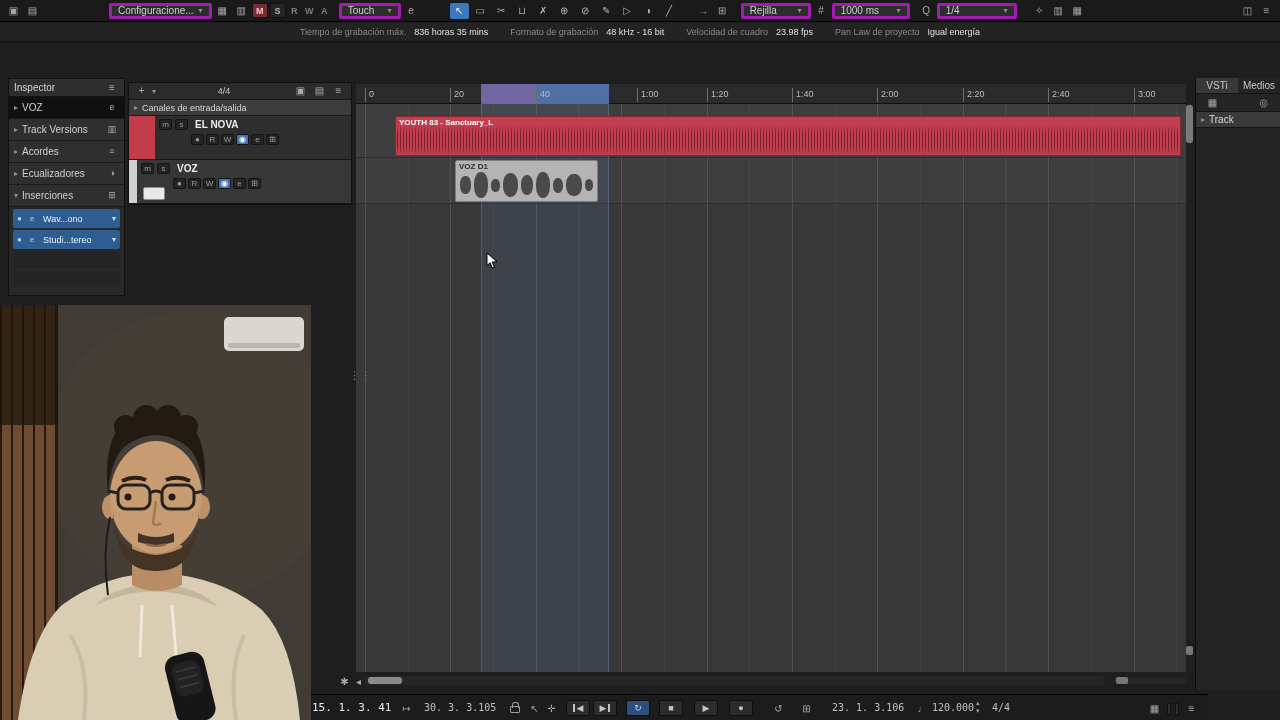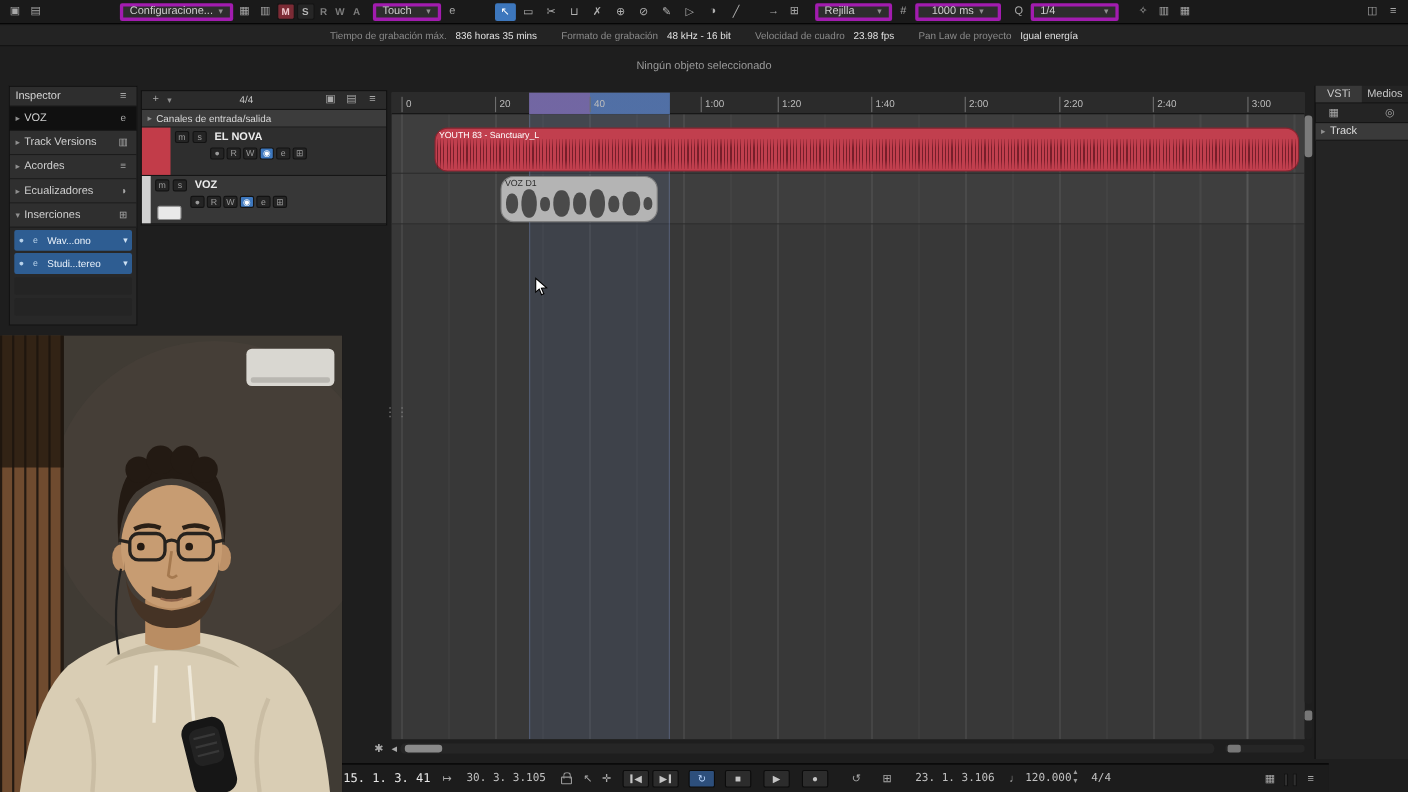--- a/index.html
+++ b/index.html
@@ -83,21 +83,21 @@
            background-image:
              repeating-linear-gradient(90deg, rgba(255,255,255,0.05) 0 1px, transparent 1px 42.7px),
              repeating-linear-gradient(90deg, rgba(255,255,255,0.08) 0 1px, transparent 1px 85.4px);
            background-position:9px 0, 9px 0; }
   .lane-bg { position:absolute; left:0; width:100%; background:rgba(255,255,255,0.03); border-bottom:1px solid #2d2d2d; }
   .l1 { top:0; height:54px; }
   .l2 { top:54px; height:46px; }
   .cycle-col { position:absolute; left:125px; top:0; width:128px; height:100%;
                background:rgba(95,120,170,0.16); border-left:1px solid rgba(130,150,200,0.35);
                border-right:1px solid rgba(130,150,200,0.35); }
-  .event { position:absolute; border-radius:12px; }
+  .event { position:absolute; border-radius:2px;font-weight:bold; }
   .event.red { left:39px; top:12px; width:786px; height:40px; background:#c13f4e; border:1px solid #8a2430; }
   .wave-red { position:absolute; left:1px; right:1px; top:9px; bottom:1px;
               background:repeating-linear-gradient(90deg, rgba(70,8,18,0.6) 0 1px, transparent 1px 3px);
               -webkit-mask-image:linear-gradient(180deg, rgba(0,0,0,.2), #000 30%, #000 70%, rgba(0,0,0,.2));
               mask-image:linear-gradient(180deg, rgba(0,0,0,.2), #000 30%, #000 70%, rgba(0,0,0,.2)); }
   .ev-name { position:absolute; left:3px; top:1px; font-size:8px; color:#fff; white-space:nowrap; z-index:2; }
   .event.gray { left:99px; top:56px; width:143px; height:42px; background:#b4b4b4; border:1px solid #7e7e7e; }
   .ev-name.dark { color:#2b2b2b; }
   .blobs { position:absolute; left:4px; right:4px; top:12px; bottom:4px; display:flex; align-items:center; gap:3px; }
   .blob { background:#4a4a4a; border-radius:45%; }
@@ -182,21 +182,21 @@
     <span class="tool">▷</span>
     <span class="tool">◑</span>
     <span class="tool">╱</span>
     <span class="icon" style="margin-left:14px">→</span>
     <span class="icon">⊞</span>
     <div class="dd" style="margin-left:8px; width:70px; justify-content:space-between">
       <span>Rejilla</span>
       <span class="caret">▾</span>
     </div>
     <span class="icon">#</span>
-    <div class="dd" style="width:78px; justify-content:center">
+    <div class="dd" style="width:78px; justify-content:space-between">
       <span>1000 ms</span>
       <span class="caret">▾</span>
     </div>
     <span class="icon" style="margin-left:6px">Q</span>
     <div class="dd" style="width:80px; justify-content:space-between">
       <span>1/4</span>
       <span class="caret">▾</span>
     </div>
     <span class="icon" style="margin-left:12px">✧</span>
     <span class="icon">▥</span>
@@ -217,21 +217,20 @@
     <div class="ib-item">
       <span class="ib-label">Velocidad de cuadro</span>
       <span class="ib-value">23.98 fps</span>
     </div>
     <div class="ib-item">
       <span class="ib-label">Pan Law de proyecto</span>
       <span class="ib-value">Igual energía</span>
     </div>
   </div>
 
-  <div class="statusline">Ningún objeto seleccionado</div>
 
   <div class="inspector">
     <div class="insp-header">
       <span>Inspector</span>
       <span class="icon">≡</span>
     </div>
     <div class="insp-row dark">
       <span class="caret">▸</span>
       <span class="insp-label">VOZ</span>
       <span class="icon">e</span>

